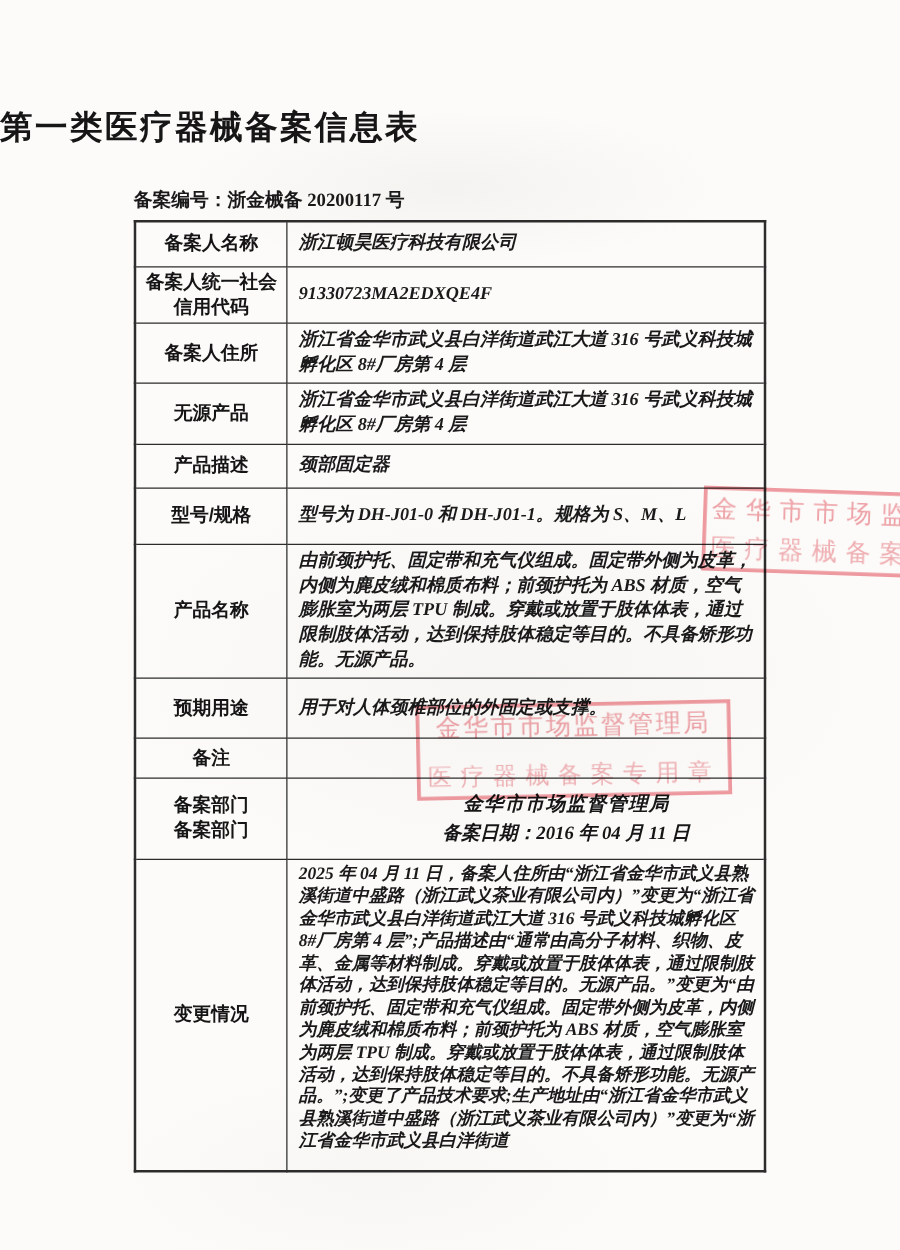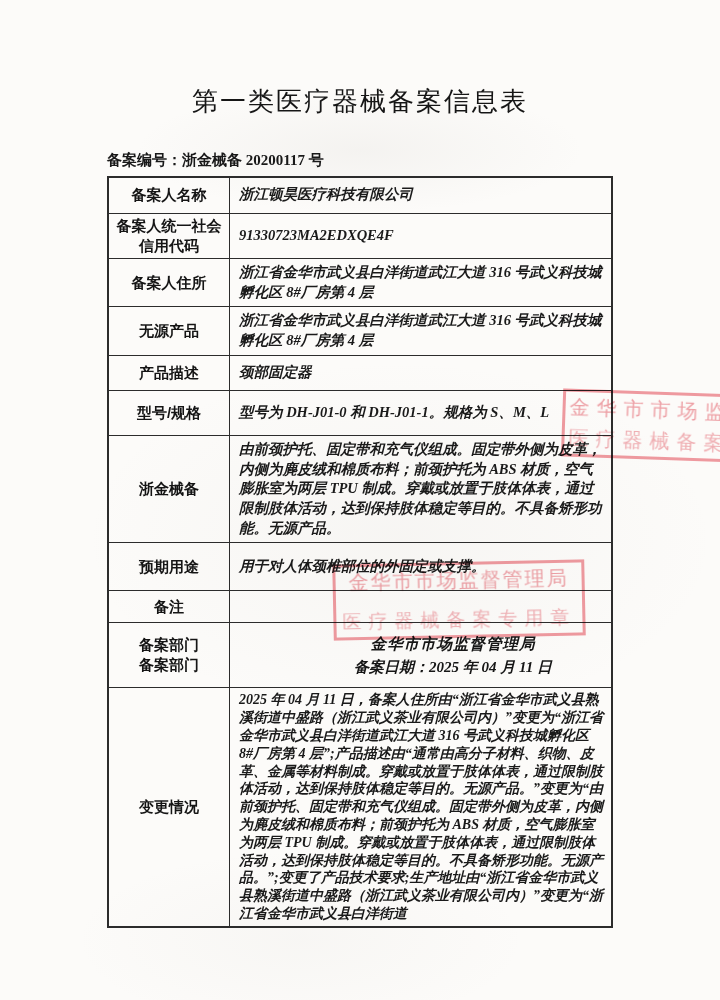--- a/index.html
+++ b/index.html
@@ -9,21 +9,21 @@
     background-color:#fcfbf9;
     background-image:
       radial-gradient(ellipse 320px 90px at 360px 150px, rgba(175,170,162,0.10), transparent 70%),
       radial-gradient(ellipse 420px 240px at 400px 540px, rgba(175,170,162,0.07), transparent 75%),
       radial-gradient(ellipse 300px 120px at 300px 940px, rgba(175,170,162,0.06), transparent 75%);
     color:#1e1e1e;
     font-family:"Liberation Sans", sans-serif;
   }
   .doc-title {
     position:absolute; top:84px; left:0; width:720px; margin:0;
-    text-align:center; font-size:26px; font-weight:normal; letter-spacing:2px;
+    text-align:left; font-size:26px; font-weight:bold; letter-spacing:2px;
     color:#161616;
   }
   .reg-no {
     position:absolute; top:151px; left:107px; width:506px;
     text-align:left; font-size:15px; font-weight:bold;
     font-family:"Liberation Serif", serif; color:#191919;
   }
   table.info {
     position:absolute; left:107px; top:176px; width:506px;
     border-collapse:collapse; table-layout:fixed;
@@ -32,21 +32,21 @@
   table.info td { border:1px solid #2c2c2c; vertical-align:middle; }
   td.lbl {
     width:108px; text-align:center; font-weight:bold; font-size:15px;
     line-height:1.35; padding:2px 6px; color:#151515;
   }
   td.val {
     font-family:"Liberation Serif", serif; font-size:14.5px; font-weight:600;
     line-height:1.36; padding:4px 8px 4px 9px; color:#1a1a1a;font-style:italic;
   }
   td.val-empty { }
-  td.val-change { font-size:14px; line-height:17.8px; padding:3px 8px 3px 9px; vertical-align:top; }
+  td.val-change { font-size:14px; line-height:17.8px; padding:3px 8px 13px 9px; vertical-align:top; }
   .filing-cell { text-align:center; position:relative; }
   .filing-inner {
     display:inline-block; transform:translateX(32px);
     font-family:"Liberation Serif", serif; font-weight:bold; color:#161616;
   }
   .filing-dept { font-size:15.5px; letter-spacing:1px; }
   .filing-date { font-size:15px; margin-top:3px; }
   .lbl-line { display:block; }
   
   .stamp {
@@ -93,40 +93,40 @@
     </tr>
     <tr style="height:35px;">
       <td class="lbl">产品描述</td>
       <td class="val">颈部固定器</td>
     </tr>
     <tr style="height:45px;">
       <td class="lbl">型号/规格</td>
       <td class="val">型号为 DH-J01-0 和 DH-J01-1。规格为 S、M、L</td>
     </tr>
     <tr style="height:78px;">
-      <td class="lbl">浙金械备</td>
+      <td class="lbl">产品名称</td>
       <td class="val">由前颈护托、固定带和充气仪组成。固定带外侧为皮革，内侧为麂皮绒和棉质布料；前颈护托为 ABS 材质，空气膨胀室为两层 TPU 制成。穿戴或放置于肢体体表，通过限制肢体活动，达到保持肢体稳定等目的。不具备矫形功能。无源产品。</td>
     </tr>
     <tr style="height:48px;">
       <td class="lbl">预期用途</td>
       <td class="val">用于对人体颈椎部位的外固定或支撑。</td>
     </tr>
     <tr style="height:32px;">
       <td class="lbl">备注</td>
       <td class="val val-empty"></td>
     </tr>
     <tr style="height:65px;">
       <td class="lbl">
         <span class="lbl-line">备案部门</span>
         <span class="lbl-line">备案部门</span>
       </td>
       <td class="val filing-cell">
         <span class="filing-inner">
           <span class="filing-dept lbl-line">金华市市场监督管理局</span>
-          <span class="filing-date lbl-line">备案日期：2025 年 04 月 11 日</span>
+          <span class="filing-date lbl-line">备案日期：2016 年 04 月 11 日</span>
         </span>
       </td>
     </tr>
     <tr style="height:215px;">
       <td class="lbl">变更情况</td>
       <td class="val val-change">2025 年 04 月 11 日，备案人住所由“浙江省金华市武义县熟溪街道中盛路（浙江武义茶业有限公司内）”变更为“浙江省金华市武义县白洋街道武江大道 316 号武义科技城孵化区 8#厂房第 4 层”;产品描述由“通常由高分子材料、织物、皮革、金属等材料制成。穿戴或放置于肢体体表，通过限制肢体活动，达到保持肢体稳定等目的。无源产品。”变更为“由前颈护托、固定带和充气仪组成。固定带外侧为皮革，内侧为麂皮绒和棉质布料；前颈护托为 ABS 材质，空气膨胀室为两层 TPU 制成。穿戴或放置于肢体体表，通过限制肢体活动，达到保持肢体稳定等目的。不具备矫形功能。无源产品。”;变更了产品技术要求;生产地址由“浙江省金华市武义县熟溪街道中盛路（浙江武义茶业有限公司内）”变更为“浙江省金华市武义县白洋街道</td>
     </tr>
   </tbody>
     </table>
 

